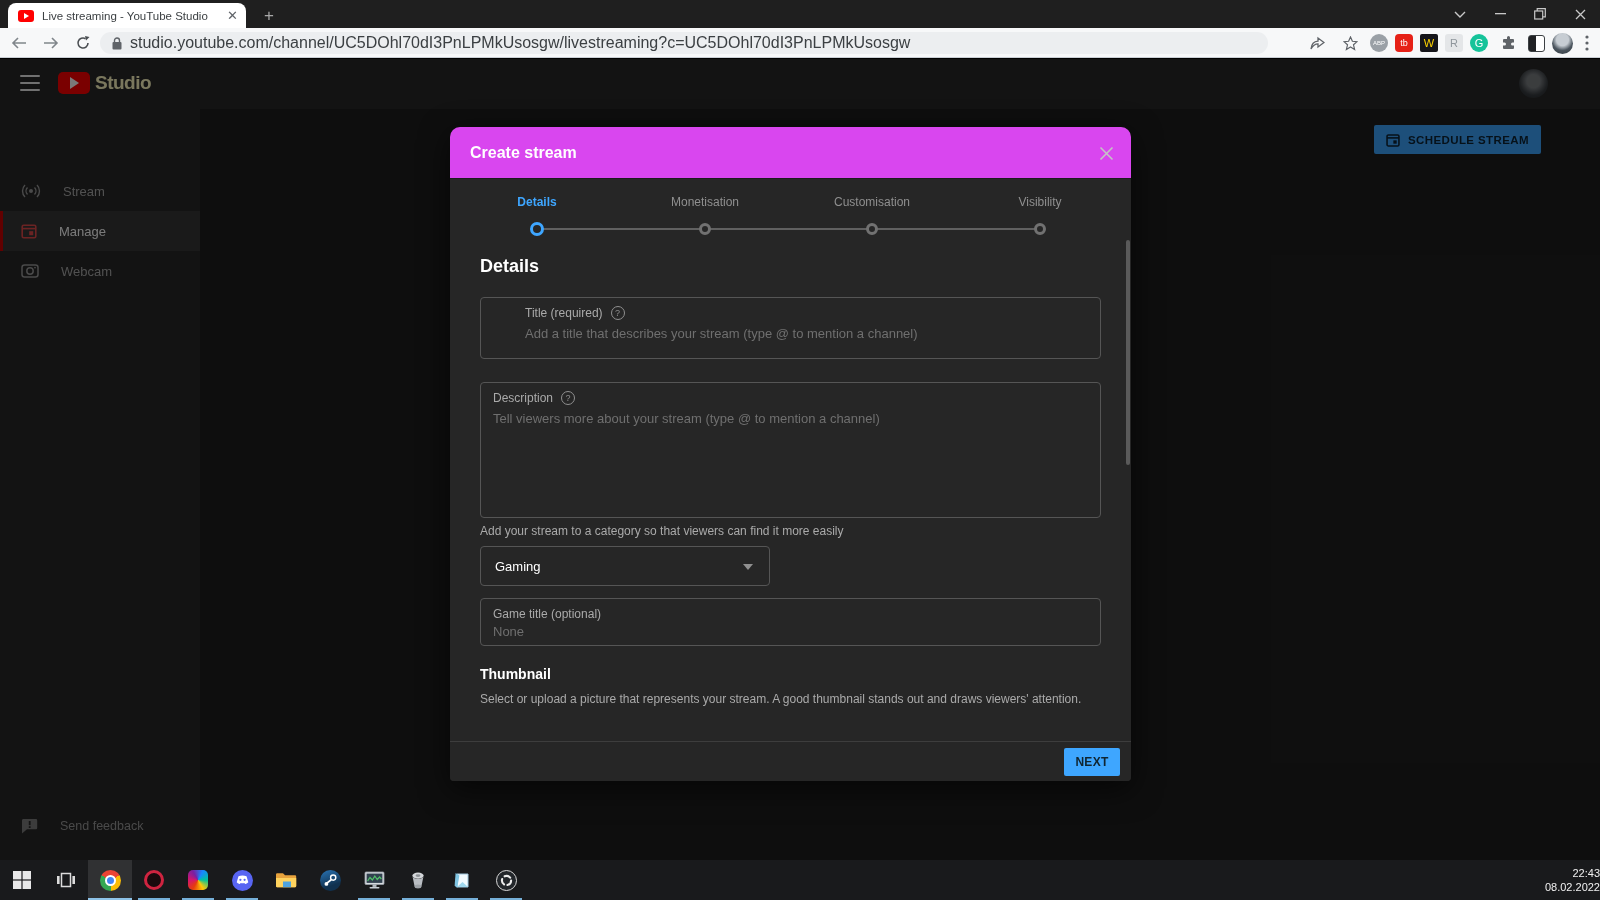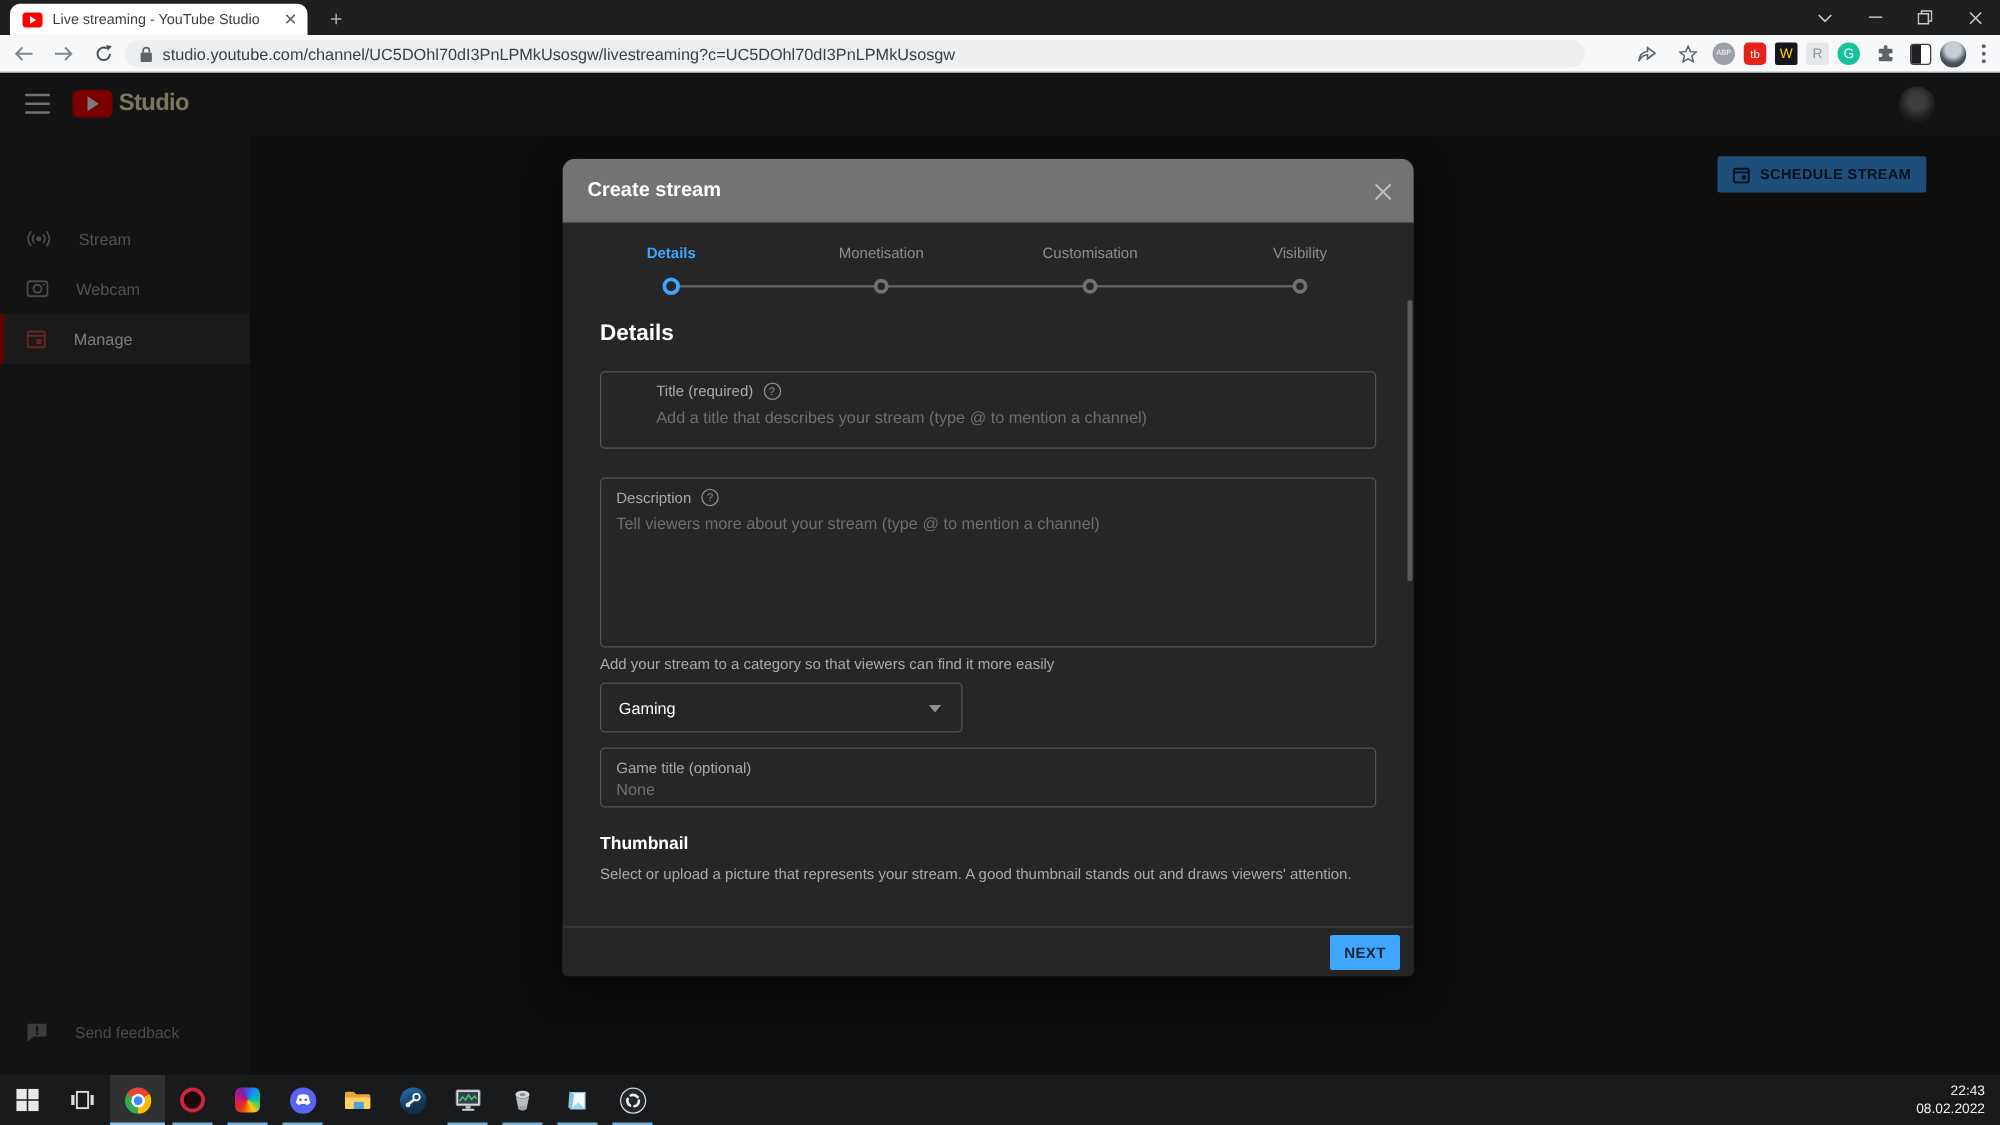--- a/index.html
+++ b/index.html
@@ -20,21 +20,21 @@
          font-size:17px; text-align:center; line-height:21px; }
   .win-controls { position:absolute; right:0; top:0; height:28px; display:flex; }
   .win-btn { width:40px; height:28px; display:flex; align-items:center; justify-content:center; }
 
   
   .toolbar { position:absolute; top:28px; left:0; width:1600px; height:30px; background:#f7f8f9;
          border-bottom:1px solid #c9ced4; display:flex; align-items:center; }
   .nav-ic { width:26px; height:26px; display:flex; align-items:center; justify-content:center; margin-left:6px; }
   .omnibox { position:absolute; left:100px; top:4px; width:1168px; height:22px; background:#eceef0;
          border-radius:11px; display:flex; align-items:center; padding:0 12px; }
-  .url-text { font-size:13px; color:#3c4043; margin-left:8px; white-space:nowrap;text-align:right; }
+  .url-text { font-size:16px; color:#3c4043; margin-left:8px; white-space:nowrap;text-align:right; }
   .tb-right { position:absolute; right:6px; top:2px; height:26px; display:flex; align-items:center; gap:7px; }
   .ext { width:18px; height:18px; display:flex; align-items:center; justify-content:center;
          font-weight:normal; flex:0 0 auto; }
   .ext-abp { background:#9aa0a6; border-radius:50%; color:#fff; font-size:6px; }
   .ext-tb { background:#e62117; border-radius:4px; color:#fff; font-size:9px; }
   .ext-w  { background:#15151a; border-radius:2px; color:#ffd400; font-size:11px; }
   .ext-r  { background:#e4e6e8; border-radius:3px; color:#8f969c; font-size:11px; }
   .ext-g  { background:#15c39a; border-radius:50%; color:#fff; font-size:11px; }
   .ext-darkreader { width:17px; height:17px; border:1px solid #3c4043; border-radius:3px;
          background:linear-gradient(90deg,#202124 0 50%,#ffffff 0 100%); }
@@ -69,21 +69,21 @@
   .studio-content { position:absolute; top:50px; left:200px; width:1400px; height:751px; background:#1f1f1f; }
   .schedule-btn { position:absolute; top:16px; right:59px; height:29px; background:#3ea6ff; border-radius:2px;
          display:flex; align-items:center; padding:0 12px; gap:8px; }
   .schedule-btn .sb-label { font-size:11.5px; font-weight:bold; letter-spacing:0.4px; color:#0d2436; }
 
   .dim-overlay { position:absolute; inset:0; background:rgba(0,0,0,0.52); z-index:5; }
 
   
   .modal { position:absolute; left:450px; top:68px; width:681px; height:654px; background:#262626;
          border-radius:10px 10px 4px 4px; z-index:10; box-shadow:0 8px 30px rgba(0,0,0,0.6); overflow:hidden; }
-  .modal-header { position:relative; height:52px; background:#737373; border-bottom:1px solid #1c1c1c;
+  .modal-header { position:relative; height:52px; background:#d946ef; border-bottom:1px solid #1c1c1c;
          display:flex; align-items:center; padding:0 20px; }
   .modal-title { font-size:16px; font-weight:bold; color:#ffffff; }
   .modal-close { position:absolute; right:16px; top:17px; width:18px; height:18px; display:flex;
          align-items:center; justify-content:center; }
 
   .stepper { position:relative; height:71px; }
   .step-line { position:absolute; left:87px; top:49px; width:503px; height:2px; background:#606060; }
   .step { position:absolute; transform:translateX(-50%); text-align:center; }
   .step-label { font-size:12px; color:#8f8f8f; white-space:nowrap; }
   .step.active .step-label { color:#3ea6ff; font-weight:bold; }
@@ -133,21 +133,21 @@
          border:2.2px solid #ffffff; border-radius:50%; }
   .opera-ring { width:20px; height:20px; border-radius:50%; border:3.5px solid #cf2440; background:#1a0a0d; }
   .adobe-sq { width:20px; height:20px; border-radius:5px;
          background:conic-gradient(from 210deg, #e63c0d, #d5156d, #7a1fa2, #1787ff, #00c49a, #ffc907, #e63c0d); }
   .discord-ball { width:21px; height:21px; border-radius:50%; background:#5865f2;
          display:flex; align-items:center; justify-content:center; }
   .obs-ball { width:21px; height:21px; border-radius:50%; background:#23272b; border:1.5px solid #d9d9d9;
          display:flex; align-items:center; justify-content:center; }
   .steam-ball { width:21px; height:21px; border-radius:50%; background:linear-gradient(160deg,#2a75b6 0%,#10314f 70%);
          display:flex; align-items:center; justify-content:center; }
-  .tb-clock { margin-left:auto; padding-right:12px; display:flex; flex-direction:column;
+  .tb-clock { margin-left:auto; padding-right:0; display:flex; flex-direction:column;
          justify-content:center; align-items:flex-end; }
   .tb-clock div { font-size:11px; color:#f0f0f0; line-height:14px; }
 </style>
 </head>
 <body>
 
 <div class="screen">
 
   <div class="titlebar">
     <div class="tab">
@@ -256,35 +256,35 @@
     <div class="studio-sidebar">
       <div class="side-items">
         <div class="side-item">
           <svg width="20" height="14" viewBox="0 0 20 14">
             <circle cx="10" cy="7" r="2" fill="#9b9b9b"></circle>
             <path d="M6.5 3.5 a5 5 0 0 0 0 7 M13.5 3.5 a5 5 0 0 1 0 7" fill="none" stroke="#9b9b9b" stroke-width="1.4"></path>
             <path d="M4 1 a8.5 8.5 0 0 0 0 12 M16 1 a8.5 8.5 0 0 1 0 12" fill="none" stroke="#9b9b9b" stroke-width="1.4"></path>
           </svg>
           <span class="side-label">Stream</span>
         </div>
+        <div class="side-item active">
+          <svg width="16" height="16" viewBox="0 0 16 16">
+            <rect x="1.2" y="2.2" width="13.6" height="12.6" rx="1.5" fill="none" stroke="#e04a4a" stroke-width="1.6"></rect>
+            <line x1="1.2" y1="5.6" x2="14.8" y2="5.6" stroke="#e04a4a" stroke-width="1.6"></line>
+            <rect x="8.2" y="8.2" width="4" height="4" fill="#e04a4a"></rect>
+          </svg>
+          <span class="side-label">Manage</span>
+        </div>
         <div class="side-item">
           <svg width="18" height="14" viewBox="0 0 18 14">
             <rect x="1" y="1" width="16" height="12" rx="2.5" fill="none" stroke="#9b9b9b" stroke-width="1.5"></rect>
             <circle cx="9" cy="7" r="3.2" fill="none" stroke="#9b9b9b" stroke-width="1.5"></circle>
             <circle cx="14" cy="3.6" r="0.9" fill="#9b9b9b"></circle>
           </svg>
           <span class="side-label">Webcam</span>
-        </div>
-        <div class="side-item active">
-          <svg width="16" height="16" viewBox="0 0 16 16">
-            <rect x="1.2" y="2.2" width="13.6" height="12.6" rx="1.5" fill="none" stroke="#e04a4a" stroke-width="1.6"></rect>
-            <line x1="1.2" y1="5.6" x2="14.8" y2="5.6" stroke="#e04a4a" stroke-width="1.6"></line>
-            <rect x="8.2" y="8.2" width="4" height="4" fill="#e04a4a"></rect>
-          </svg>
-          <span class="side-label">Manage</span>
         </div>
       </div>
       <div class="send-feedback">
         <svg width="17" height="16" viewBox="0 0 17 16">
           <path d="M2 1 H15 a1.2 1.2 0 0 1 1.2 1.2 V10 a1.2 1.2 0 0 1 -1.2 1.2 H6 L1 15.5 V2.2 A1.2 1.2 0 0 1 2 1 Z" fill="#7d7d7d"></path>
           <rect x="7.8" y="3" width="1.8" height="4.2" fill="#2a2a2a"></rect>
           <rect x="7.8" y="8.2" width="1.8" height="1.8" fill="#2a2a2a"></rect>
         </svg>
         <span class="side-label">Send feedback</span>
       </div>

